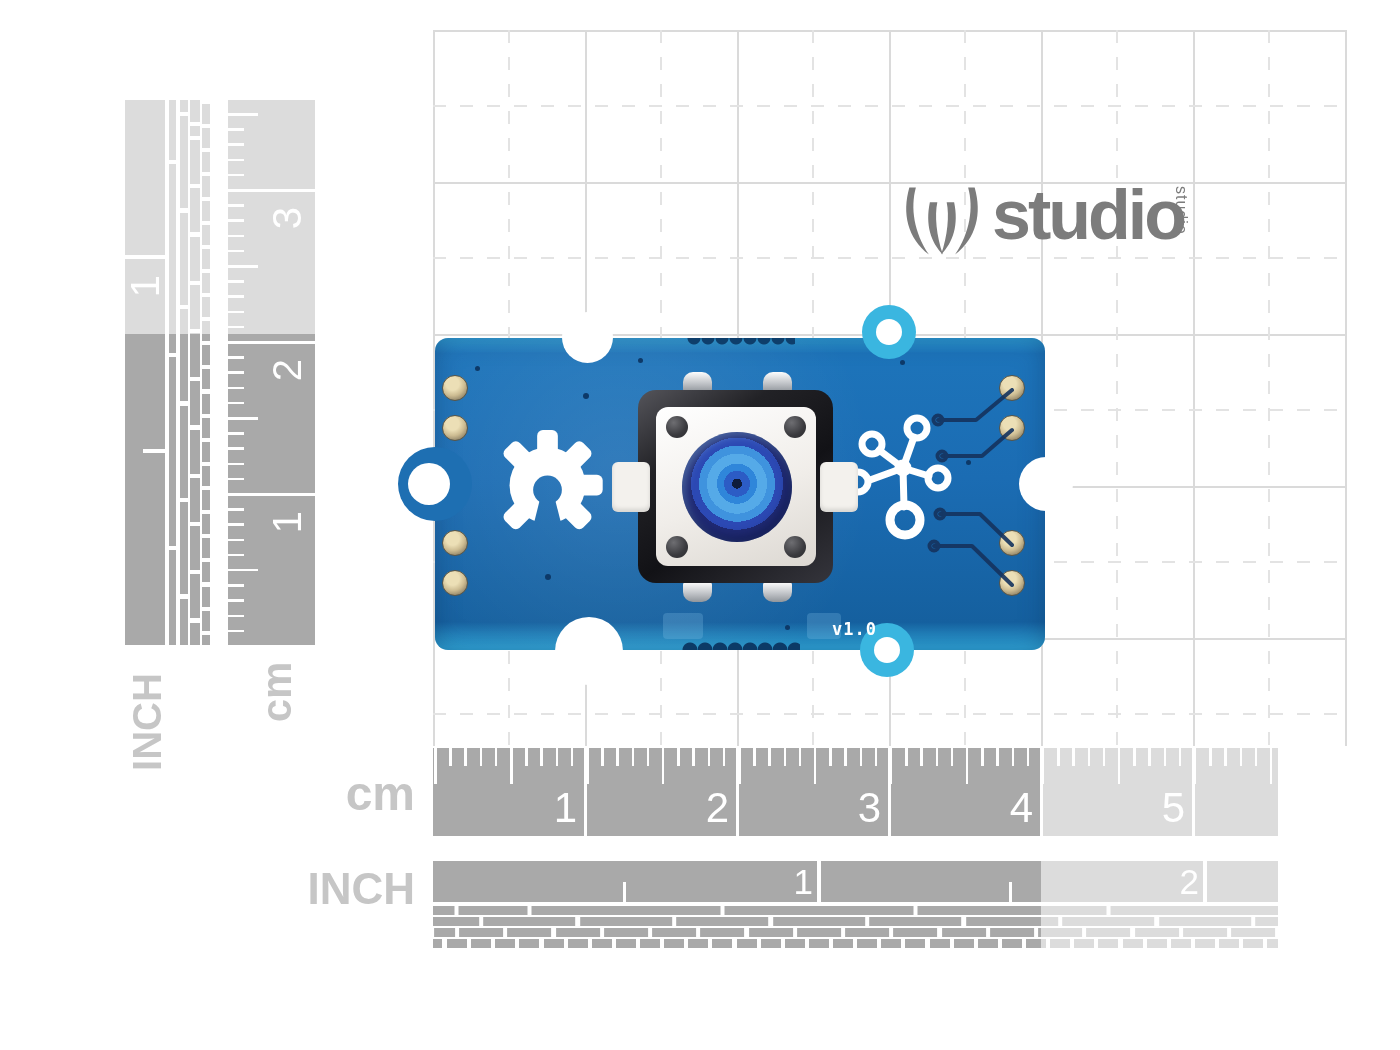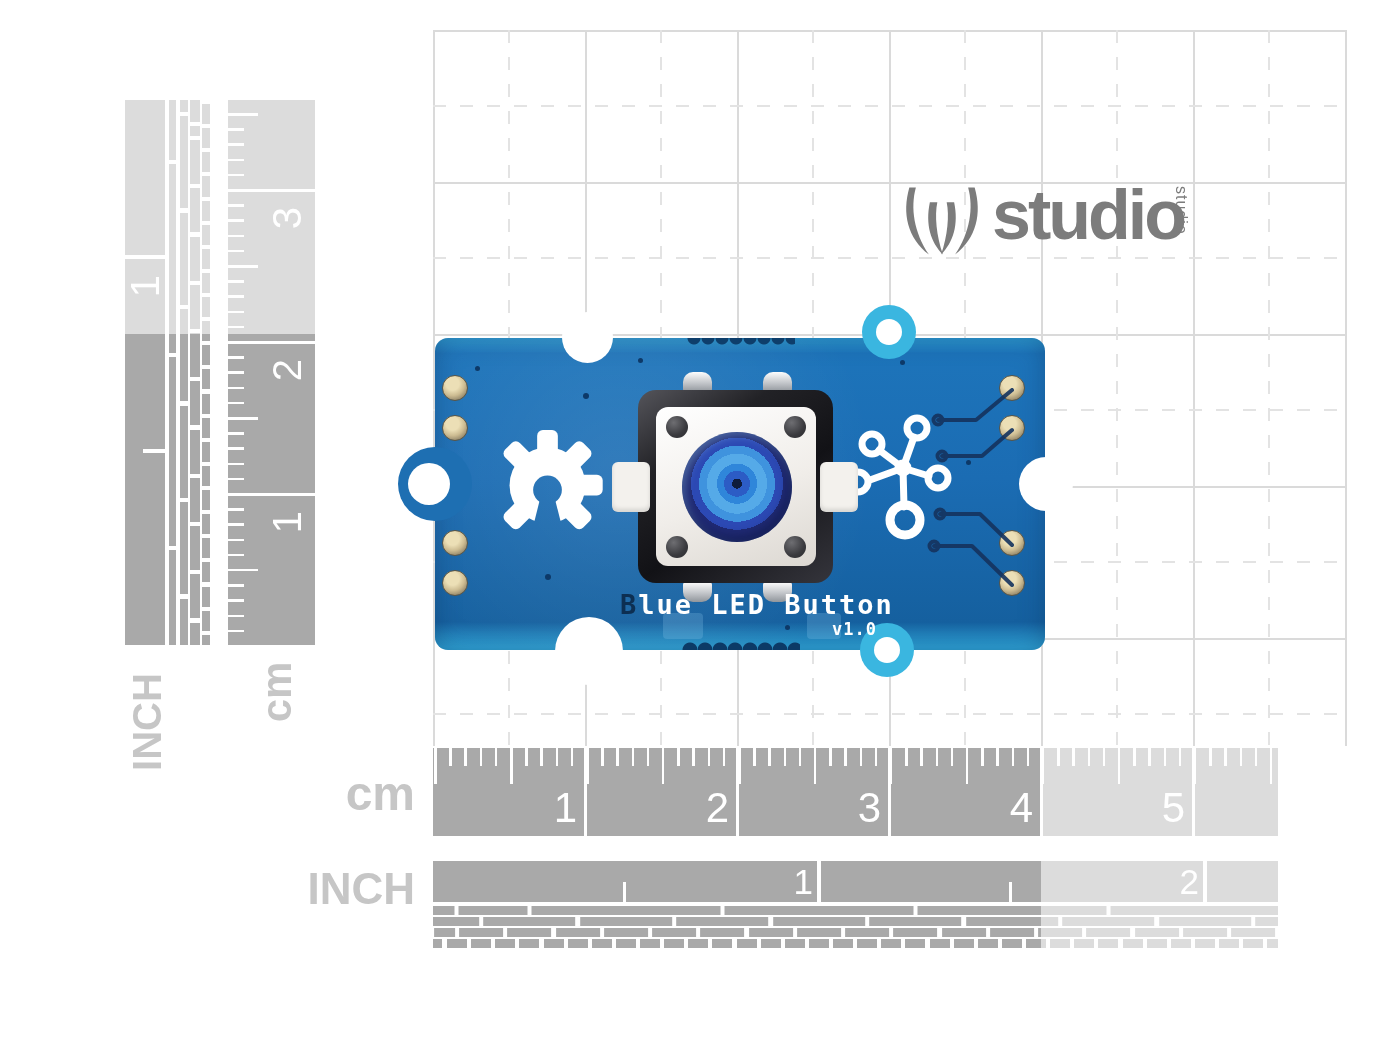--- a/index.html
+++ b/index.html
@@ -277,21 +277,20 @@
     <div class="housing"></div>
     <div class="sidetab" style="left:177px;top:124px"></div>
     <div class="sidetab" style="left:385px;top:124px"></div>
     <div class="cap"></div>
     <div class="post" style="left:231px;top:78px"></div>
     <div class="post" style="left:349px;top:78px"></div>
     <div class="post" style="left:231px;top:198px"></div>
     <div class="post" style="left:349px;top:198px"></div>
     <div class="led"></div>
 
-    <div class="silk" style="left:185px;top:251px;font-size:27px;letter-spacing:2px"><span class="dk">B</span><span>lue LED Button</span></div>
     <div class="silk" style="left:397px;top:281px;font-size:17px;letter-spacing:1px">v1.0</div>
 
     <div class="dot" style="left:148px;top:55px;width:6px;height:6px"></div>
     <div class="dot" style="left:40px;top:28px;width:5px;height:5px"></div>
     <div class="dot" style="left:203px;top:20px;width:5px;height:5px"></div>
     <div class="dot" style="left:110px;top:236px;width:6px;height:6px"></div>
     <div class="dot" style="left:465px;top:22px;width:5px;height:5px"></div>
     <div class="dot" style="left:531px;top:122px;width:5px;height:5px"></div>
     <div class="dot" style="left:350px;top:287px;width:5px;height:5px"></div>
   </div>

